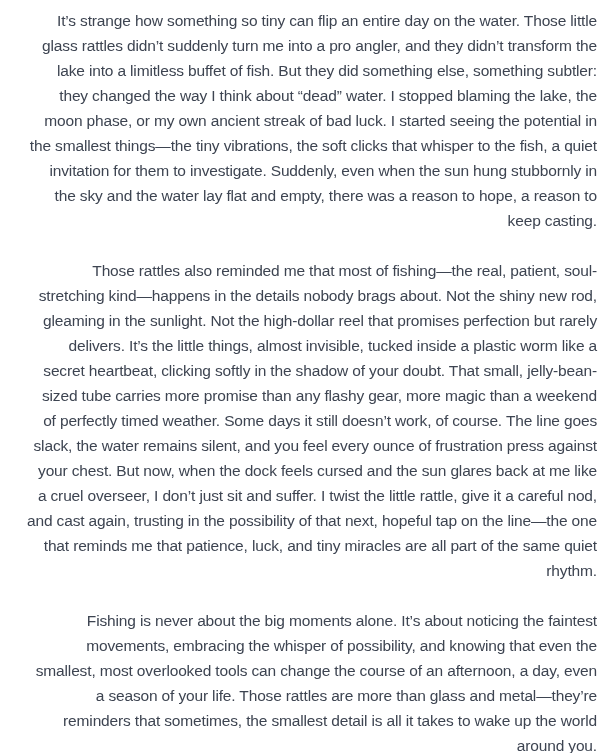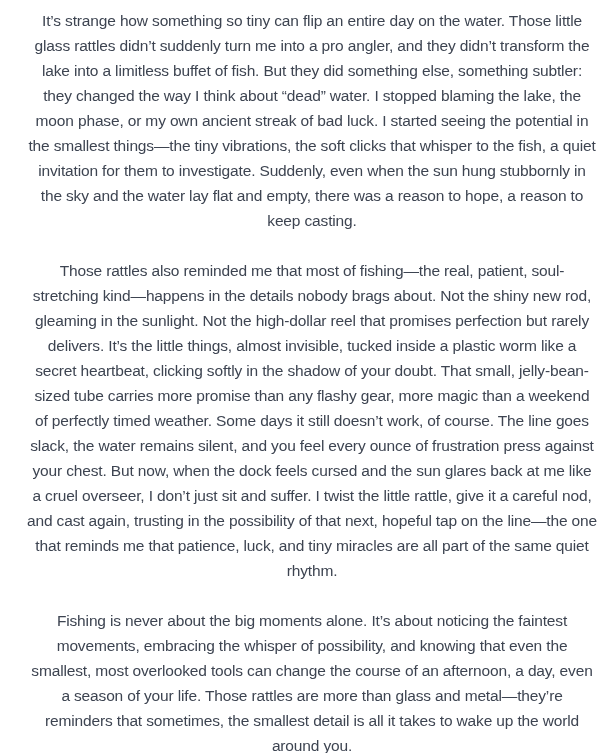--- a/index.html
+++ b/index.html
@@ -19,21 +19,21 @@
     font-family: "Liberation Sans", "DejaVu Sans", sans-serif;
     font-size: 15.5px;
     line-height: 25px;
     letter-spacing: -0.15px;
     color: #3d4451;
     -webkit-font-smoothing: antialiased;
   }
   .article p {
     margin: 0 0 25px 0;
     max-width: 570px;
-    text-align: center;
+    text-align: right;
   }
   .article p:last-child {
     margin-bottom: 0;
   }
 </style>
 </head>
 <body>
 
 <main class="article">
   <p>It’s strange how something so tiny can flip an entire day on the water. Those little glass rattles didn’t suddenly turn me into a pro angler, and they didn’t transform the lake into a limitless buffet of fish. But they did something else, something subtler: they changed the way I think about “dead” water. I stopped blaming the lake, the moon phase, or my own ancient streak of bad luck. I started seeing the potential in the smallest things—the tiny vibrations, the soft clicks that whisper to the fish, a quiet invitation for them to investigate. Suddenly, even when the sun hung stubbornly in the sky and the water lay flat and empty, there was a reason to hope, a reason to keep casting.</p>

